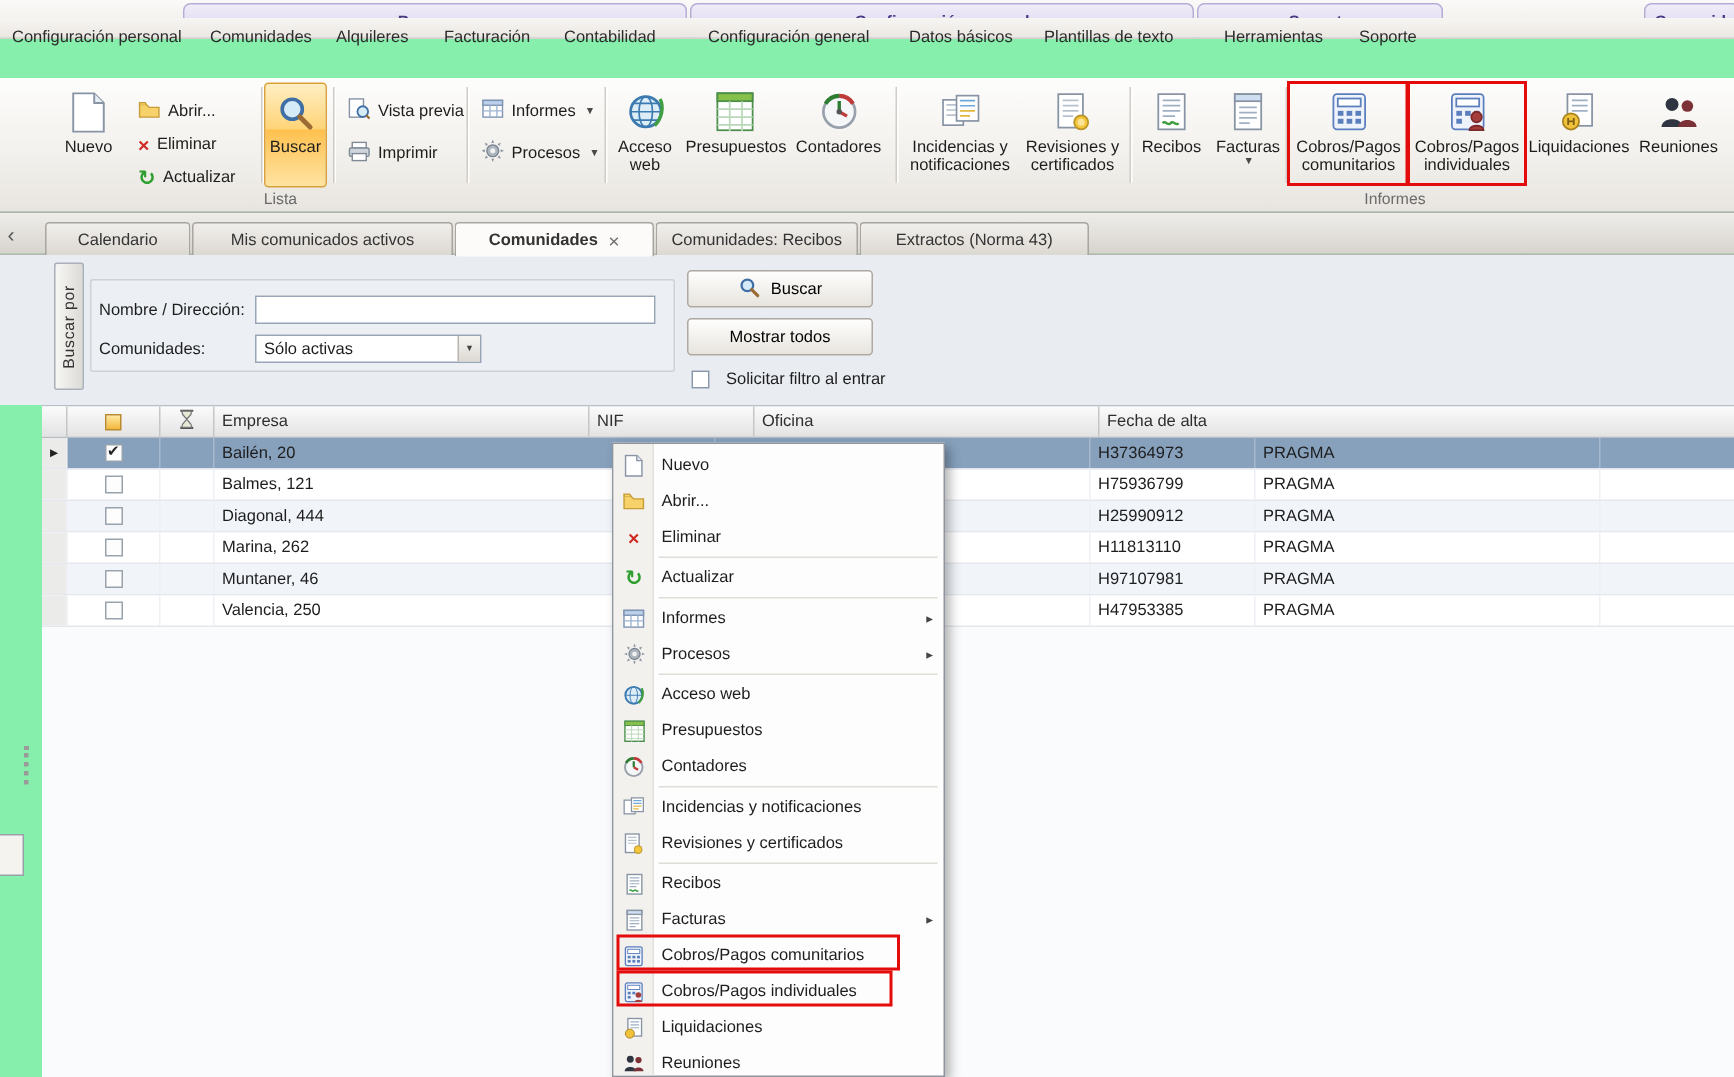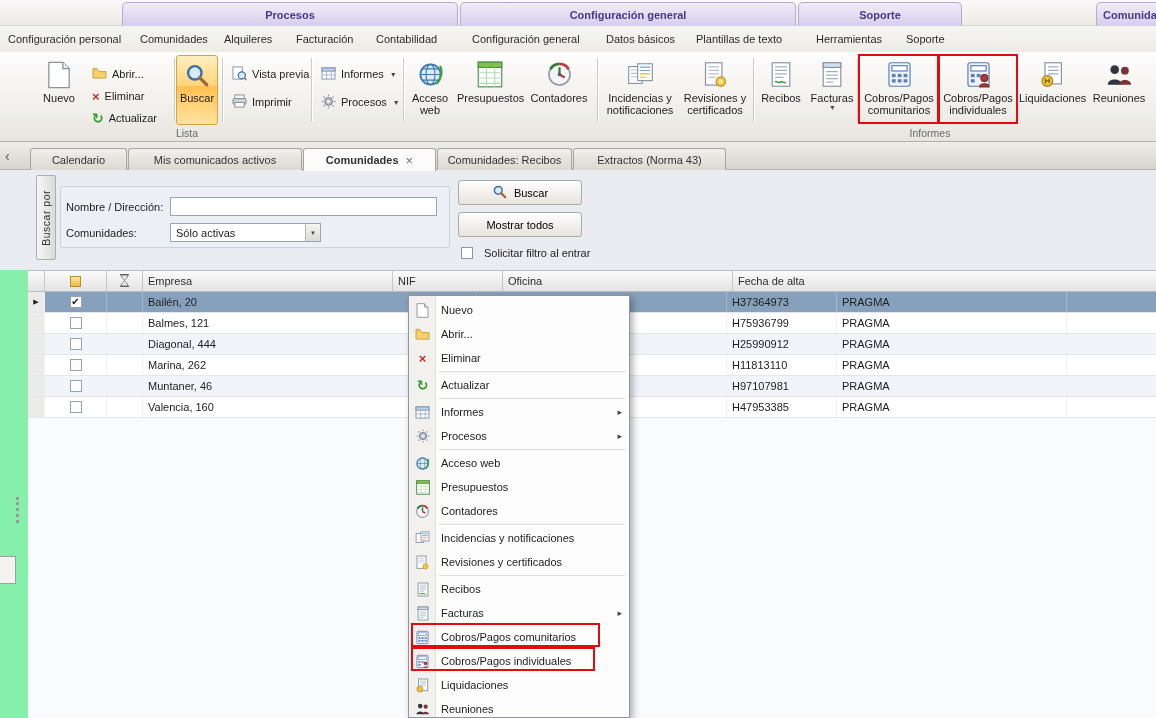--- a/index.html
+++ b/index.html
@@ -5,21 +5,21 @@
 *{margin:0;padding:0;box-sizing:border-box}
 html,body{width:1156px;height:718px}
 body{font-family:"Liberation Sans","DejaVu Sans",sans-serif;font-size:11px;color:#1d1d1d;background:#fff}
 .app{position:relative;width:1156px;height:718px;overflow:hidden;background:#86efac}
 
 
 .band{position:absolute;left:0;top:0;width:100%;height:26px;background:linear-gradient(#fbfaf8,#edeae6);border-bottom:1px solid #ddd9d3}
 .band-seg{position:absolute;top:2px;height:24px;border:1px solid #b6abd6;border-bottom:none;border-radius:5px 5px 0 0;background:linear-gradient(#f0edf9,#d7cdec);display:flex;align-items:center;justify-content:center;font-weight:bold;color:var(--band-title,#463a85);overflow:hidden;white-space:nowrap}
 
 
-.rtabs{position:absolute;left:0;top:26px;width:100%;height:34px;background:linear-gradient(#f7f5f2,#ebe8e3);border-bottom:1px solid #d6d2cc}
+.rtabs{position:absolute;left:0;top:12px;width:100%;height:14px;background:linear-gradient(#f7f5f2,#ebe8e3);border-bottom:1px solid #d6d2cc}
 .rtab{position:absolute;top:5px;white-space:nowrap;color:#2b2b2b;padding:2px 4px;cursor:default}
 
 
 .rbody{position:absolute;left:0;top:52px;width:100%;height:90px;background:linear-gradient(#fdfdfc 0%,#f3f1ed 55%,#e8e5e0 100%);border-bottom:1px solid #b3afa9}
 .vsep{position:absolute;top:6px;height:64px;width:1px;background:#d0ccc5;box-shadow:1px 0 0 #fff}
 .gcaption{position:absolute;top:75px;height:13px;text-align:center;color:#6b6b6b;font-size:10.5px}
 .bigbtn{position:absolute;top:3px;height:70px;display:flex;flex-direction:column;align-items:center;padding-top:3px;border:1px solid transparent;border-radius:3px}
 .bigbtn .bic{height:31px;display:flex;align-items:center;justify-content:center}
 .bigbtn .blbl{width:100%;text-align:center;line-height:12px;margin-top:2px}
 .bigbtn.hl{background:linear-gradient(#ffeec2,var(--buscar-highlight,#ffd478) 45%,#ffc консult 0);background:linear-gradient(#ffeec2,var(--buscar-highlight,#ffd478) 44%,#ffc14f 45%,#ffe3a2);border-color:#d9a23a}
@@ -480,21 +480,21 @@
       <div class="gc" style="width:230px">PRAGMA</div>
       <div class="gc" style="flex:1;border-right:none"></div>
     </div>
 
     <div class="grow">
       <div class="gc gi"></div>
       <div class="gc cellcenter" style="width:62px">
           <span class="rcb"></span>
         </div>
       <div class="gc" style="width:36px"></div>
-      <div class="gc" style="width:334px">Valencia, 160</div>
+      <div class="gc" style="width:334px">Valencia, 250</div>
       <div class="gc" style="width:250px"></div>
       <div class="gc" style="width:110px">H47953385</div>
       <div class="gc" style="width:230px">PRAGMA</div>
       <div class="gc" style="flex:1;border-right:none"></div>
     </div>
   </div>
 
   <div class="lefthandle"></div>
   <div class="leftpanelbtn"></div>
 

